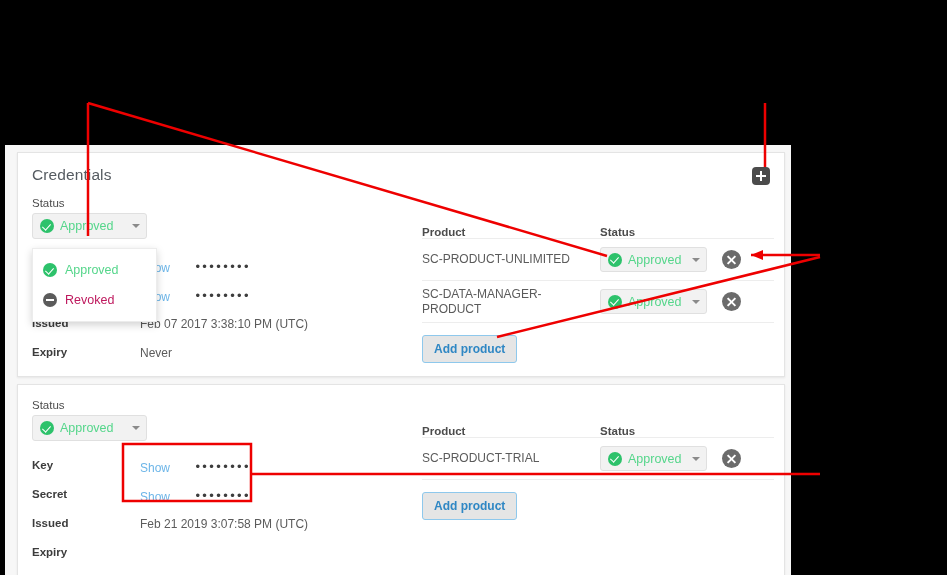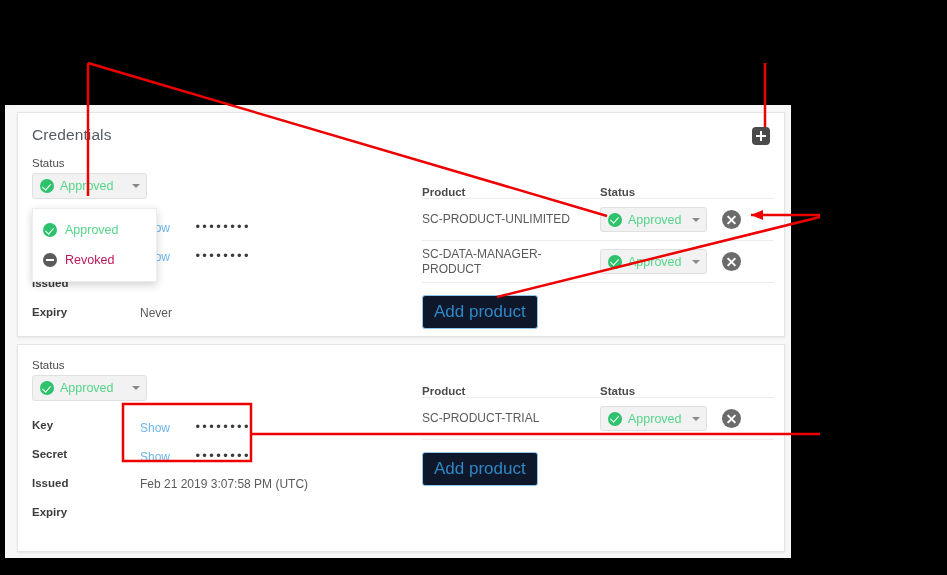--- a/index.html
+++ b/index.html
@@ -3,21 +3,21 @@
 <meta charset="utf-8">
 <style>
   * { box-sizing: border-box; }
   html, body {
     margin: 0; padding: 0;
     width: 947px; height: 575px;
     background: #000000;
     font-family: "Liberation Sans", sans-serif;
     overflow: hidden;
   }
-  #root { position: relative; width: 947px; height: 407px; background: #000; }
+  #root { position: relative; width: 947px; height: 407px; background: #000; margin-top: 40px; }
 
   
   .page-shell {
     position: absolute;
     left: 5px; top: 105px;
     width: 786px; height: 453px;
     background: #f7f7f7;
   }
 
   .card {
@@ -250,24 +250,24 @@
   }
   .remove-btn::before { transform: rotate(45deg); }
   .remove-btn::after  { transform: rotate(-45deg); }
 
   .add-product-btn {
     display: inline-block;
     margin-top: 12px;
     padding: 6px 11px;
     border: 1px solid #8ec8ec;
     border-radius: 3px;
-    background: #0f172a;
+    background: #e5e5e5;
     color: #2f87c4;
-    font-size: 17px;
-    font-weight: normal;
+    font-size: 12px;
+    font-weight: bold;
     cursor: pointer;
   }
   .pt-foot { border-top: 1px solid #ededed; padding-bottom: 4px; }
 
   
   #annotations {
     position: absolute;
     left: 0; top: 0;
     width: 947px; height: 575px;
     pointer-events: none;
@@ -307,20 +307,21 @@
     <div class="kv-row" style="top:135px;">
       <span class="kv-key">Secret</span>
       <span class="kv-val">
         <span class="show-link">Show</span>
         <span class="dots">••••••••</span>
       </span>
     </div>
 
     <div class="kv-row" style="top:164px;">
       <span class="kv-key">Issued</span>
+      <span class="kv-val">Feb 07 2017 3:38:10 PM (UTC)</span>
     </div>
 
     <div class="kv-row" style="top:193px;">
       <span class="kv-key">Expiry</span>
       <span class="kv-val">Never</span>
     </div>
 
     <div class="dropdown">
       <div class="dropdown-item dd-approved">
         <span class="icon-check"></span>

